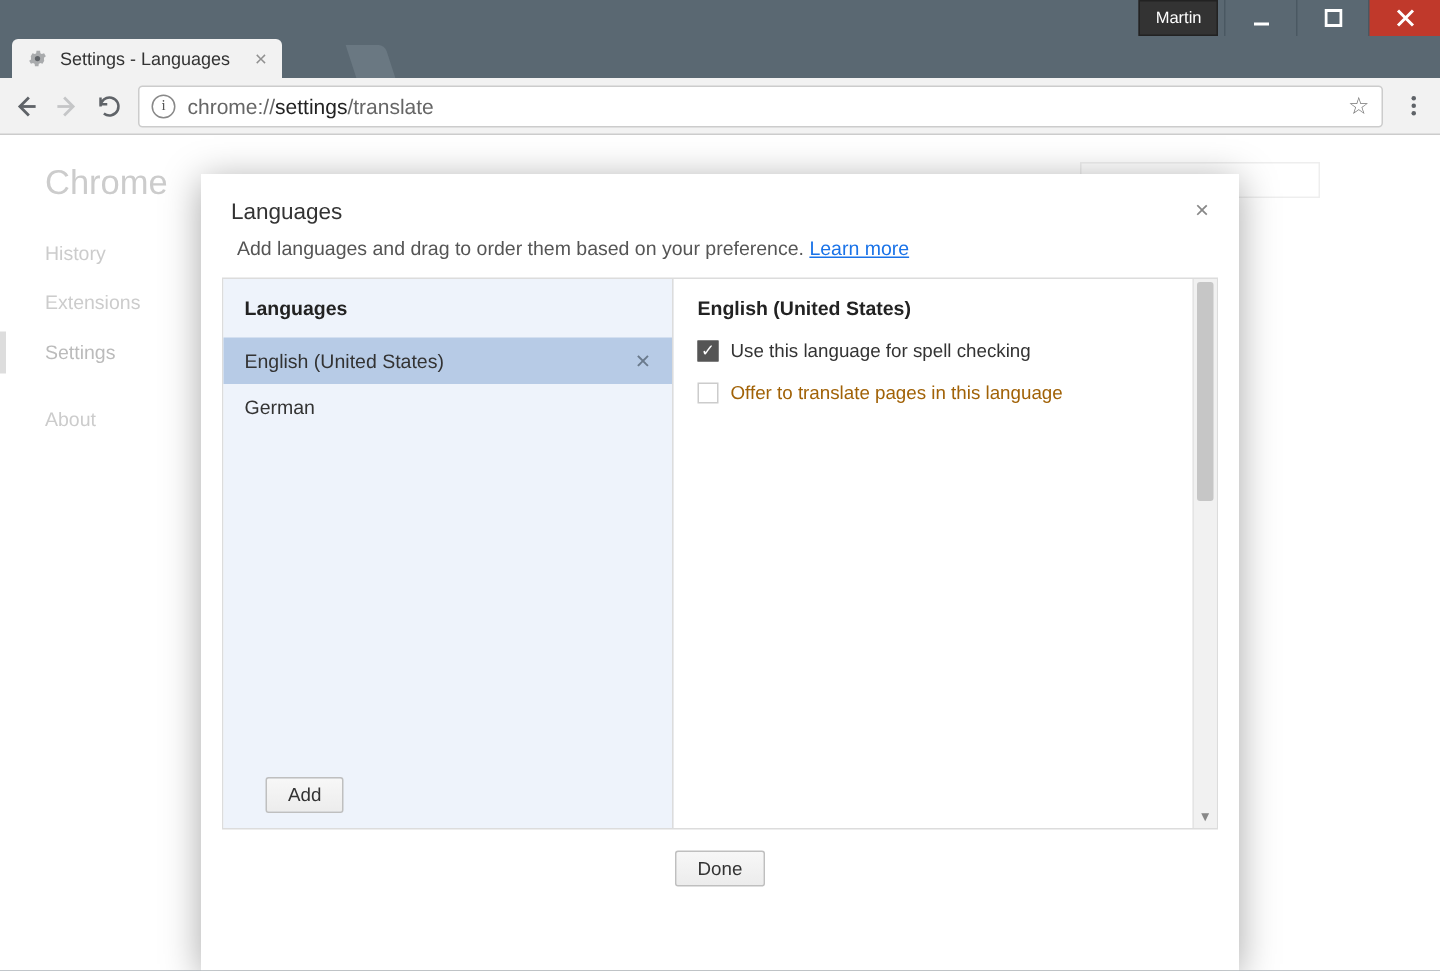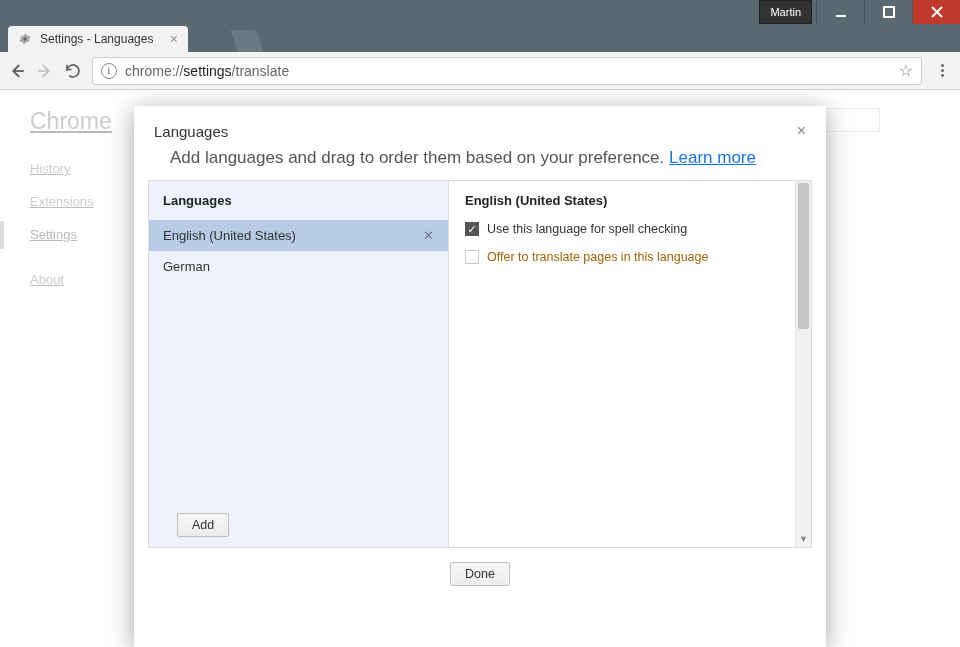--- a/index.html
+++ b/index.html
@@ -118,21 +118,20 @@
     background: #fff;
     overflow: hidden;
   }
   .page-sidebar {
     position: absolute;
     left: 0; top: 0;
     width: 155px;
     padding: 18px 0 0 30px;
     color: #bbb;
     font-size: 13px;
-    text-decoration: underline;
   }
   .page-sidebar .brand { font-size: 23px; color:#ccc; margin-bottom: 26px;}
   .page-sidebar .navitem { margin-bottom: 18px; color:#ccc;}
   .page-sidebar .navitem.active { color:#bbb; position:relative;}
   .page-sidebar .navitem.active::before{
     content:""; position:absolute; left:-30px; top:-6px; width:4px; height:28px; background:#ddd;
   }
   .page-sidebar .about { margin-top: 30px; color:#ccc;}
   .page-footer {
     position:absolute; bottom: 10px; left: 200px;
@@ -149,34 +148,34 @@
     position:absolute; right:80px; top:18px; width:160px; height:24px; border:1px solid #eee;
   }
   
   .overlay {
     position:absolute; inset:0;
     display:flex; justify-content:center;
     pointer-events:none;
   }
   .dialog {
     pointer-events:auto;
-    margin-top: 16px;
+    margin-top: 26px;
     width: 692px;
     background:#fff;
     box-shadow: 0 4px 24px rgba(0,0,0,.35);
     display:flex; flex-direction:column;
   }
   .dlg-header {
     padding: 16px 20px 8px 20px;
     display:flex; align-items:center;
   }
   .dlg-header h2 { font-size: 15px; font-weight: 400; color:#333;}
   .dlg-header .dlg-close { margin-left:auto; color:#888; font-size:16px; cursor:default;}
   .dlg-sub {
-    padding: 0 20px 12px 36px; font-size: 17px; color:#555;
+    padding: 0 20px 12px 24px; font-size: 13px; color:#555;
   }
   .dlg-sub a { color:#1a73e8; text-decoration: underline;}
   .dlg-body {
     display:flex;
     border:1px solid #dcdcdc;
     margin: 0 14px;
     height: 368px;
     position:relative;
   }
   .col-left {

